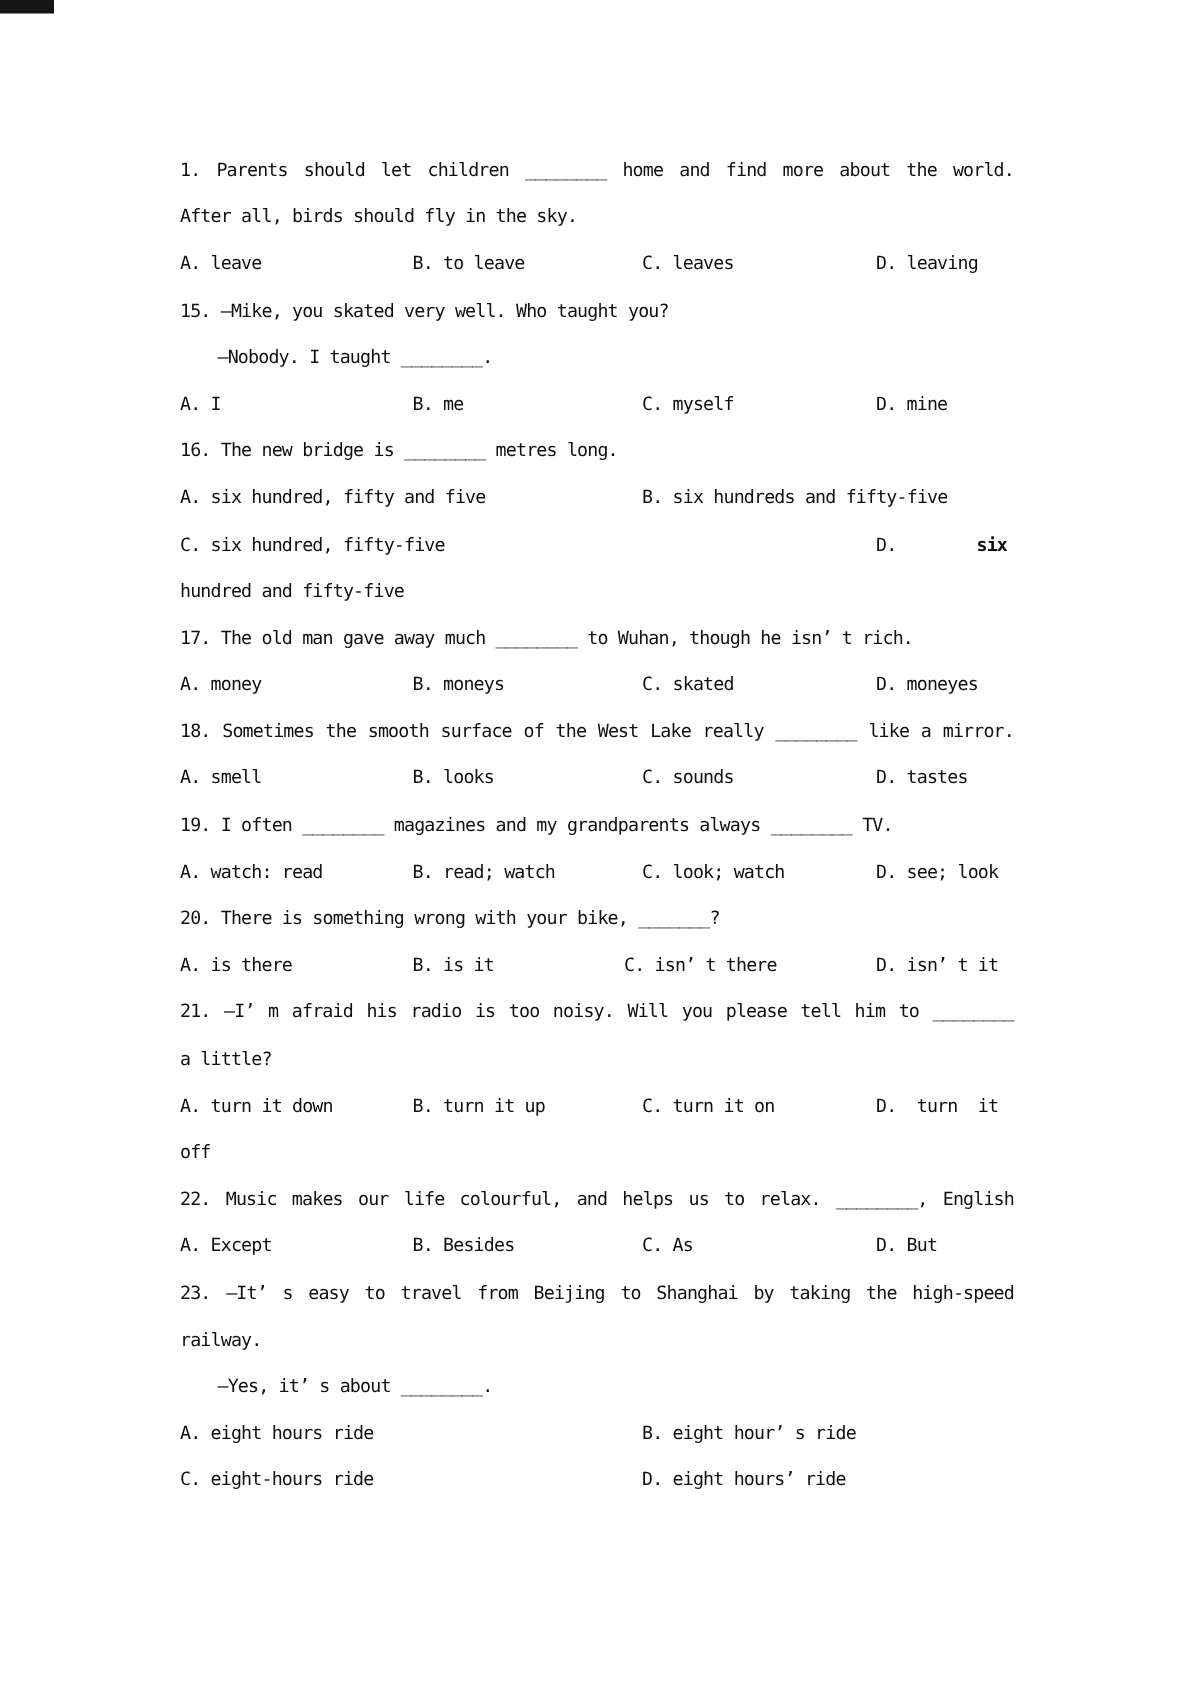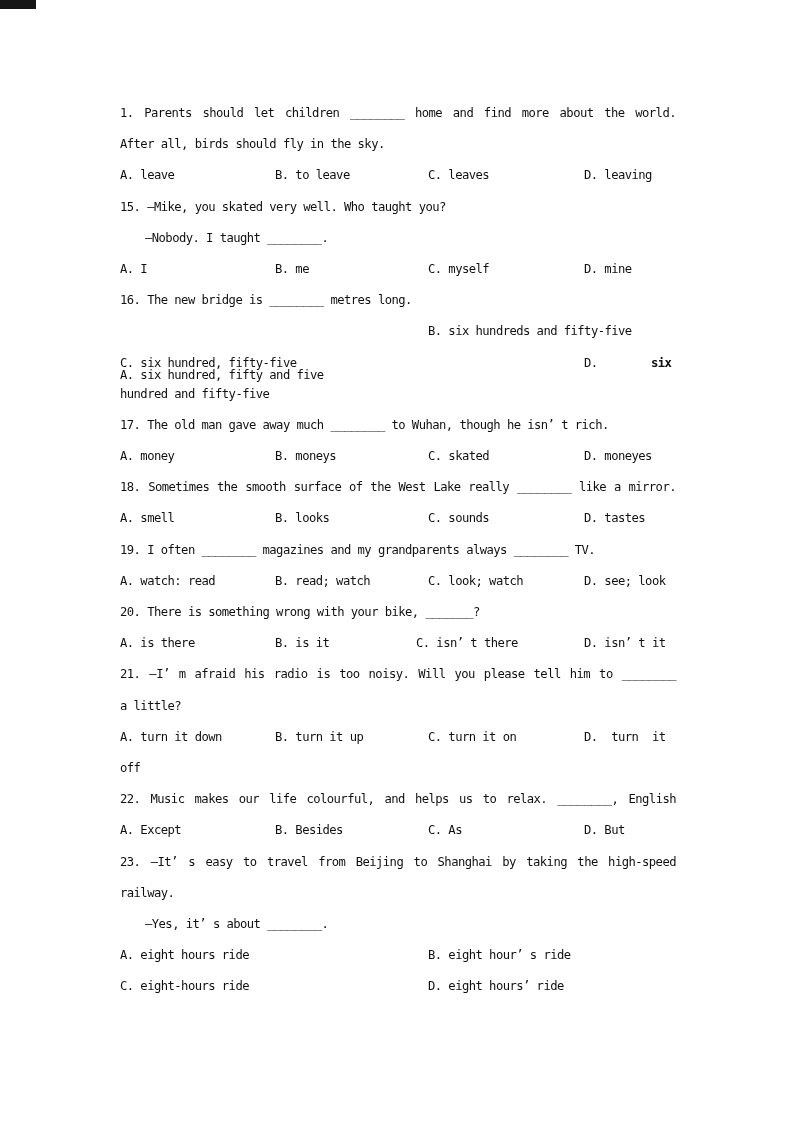--- a/index.html
+++ b/index.html
@@ -76,21 +76,21 @@
       <div class="line">
         <span class="cell" style="left: 0px;">A. I</span>
         <span class="cell" style="left: 155px;">B. me</span>
         <span class="cell" style="left: 308px;">C. myself</span>
         <span class="cell" style="left: 464px;">D. mine</span>
       </div>
       <div class="line">
         <span class="cell" style="left: 0px;">16. The new bridge is ________ metres long.</span>
       </div>
       <div class="line">
-        <span class="cell" style="left: 0px; margin-top: 44px;">A. six hundred, fifty and five</span>
+        <span class="cell" style="left: 0px;">A. six hundred, fifty and five</span>
         <span class="cell" style="left: 308px;">B. six hundreds and fifty-five</span>
       </div>
       <div class="line">
         <span class="cell" style="left: 0px;">C. six hundred, fifty-five</span>
         <span class="cell" style="left: 464px;">D.</span>
         <span class="cell" style="left: 531px; font-weight: bold;">six</span>
       </div>
       <div class="line">
         <span class="cell" style="left: 0px;">hundred and fifty-five</span>
       </div>

